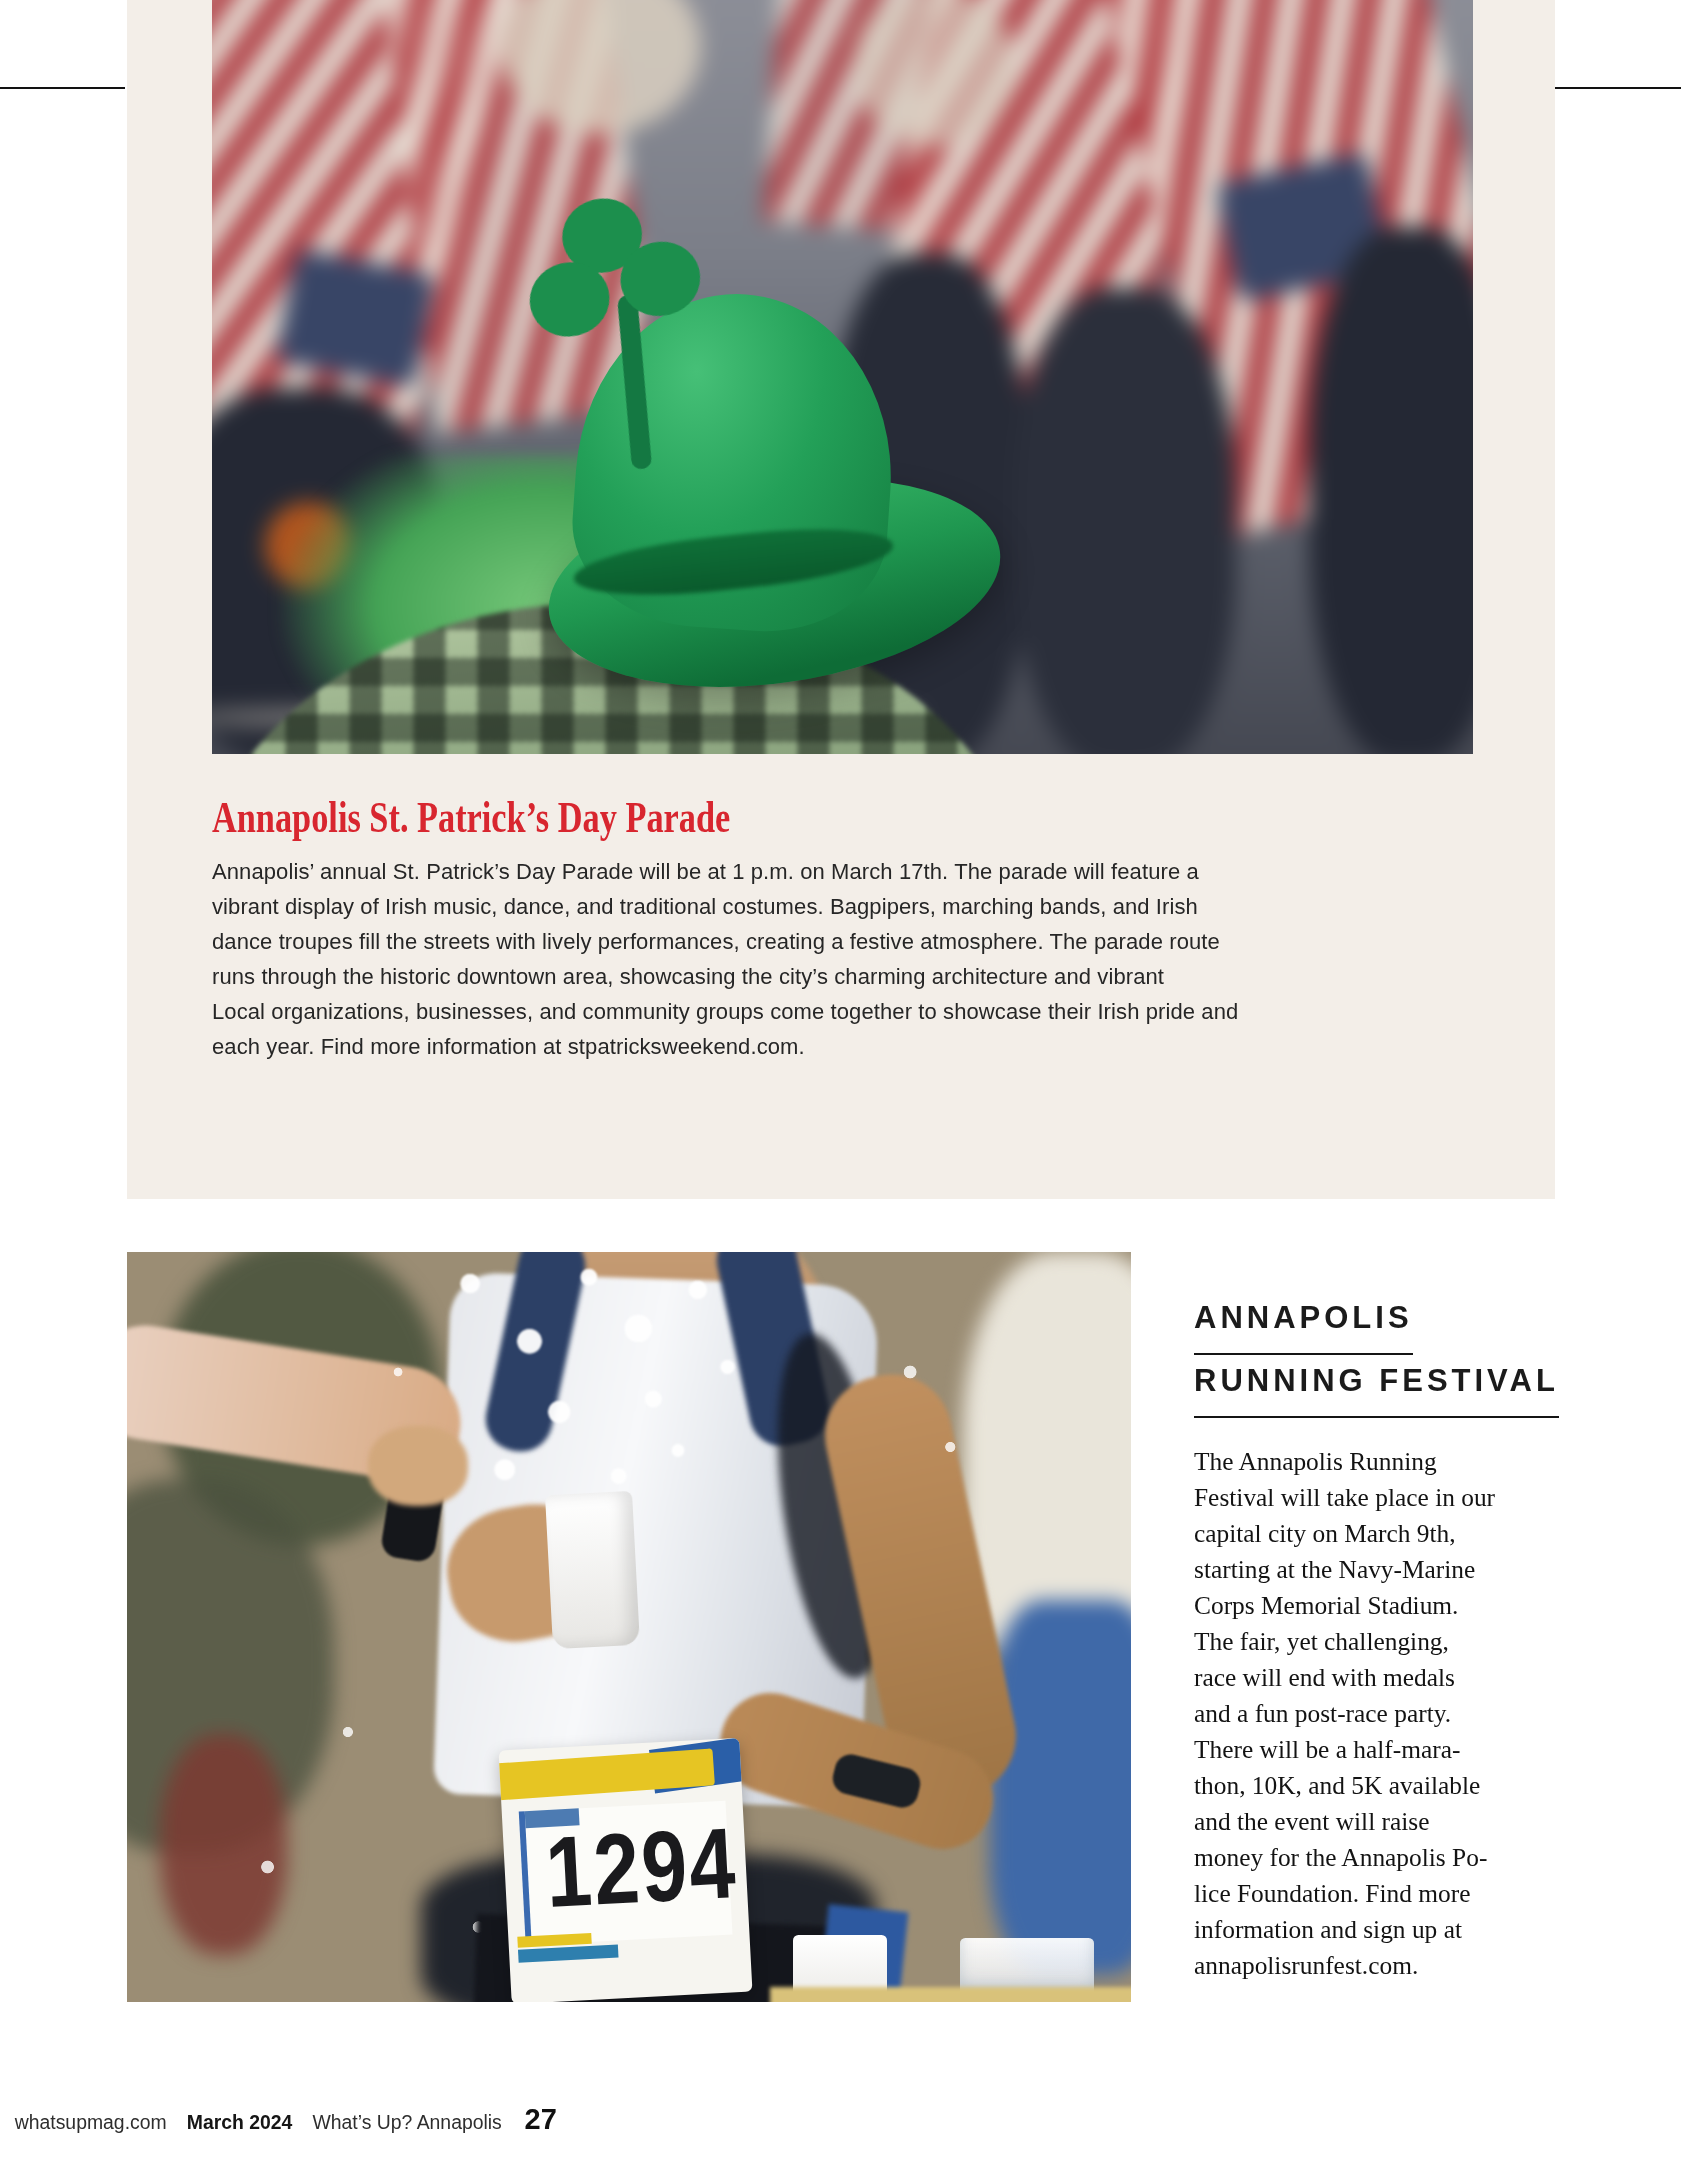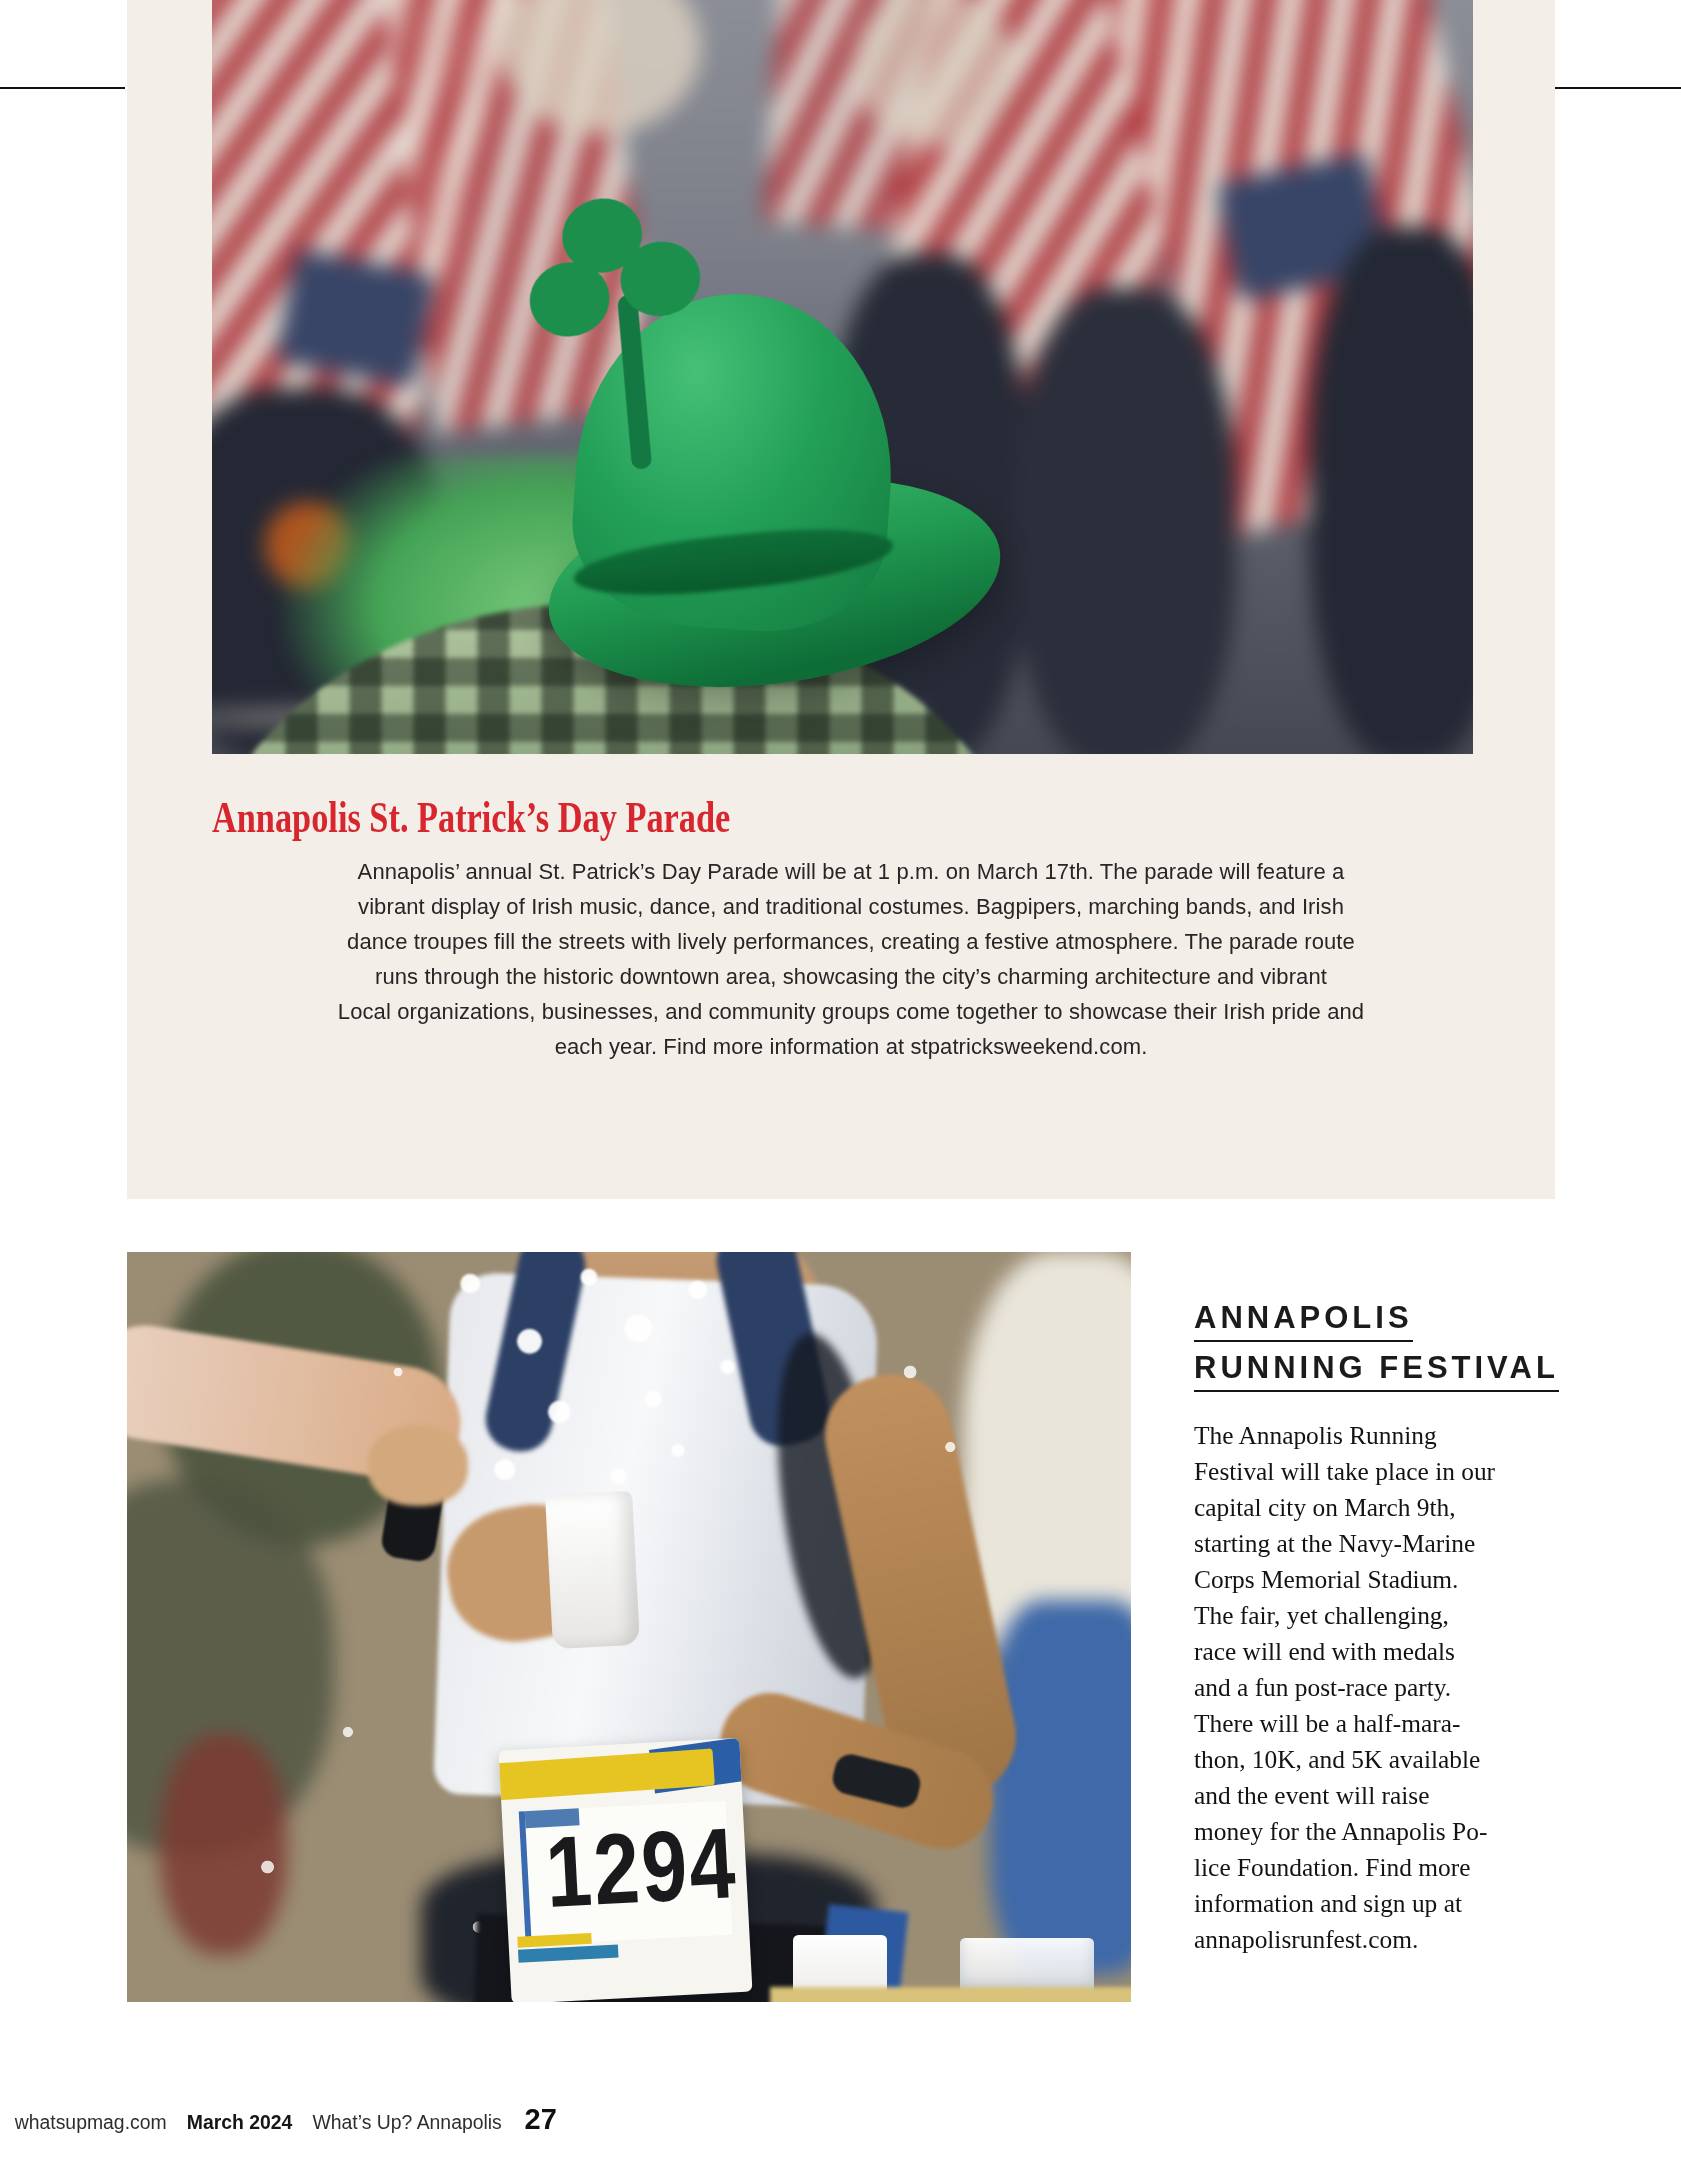--- a/index.html
+++ b/index.html
@@ -64,21 +64,21 @@
   .shamrock .l2{left:6.7px;top:54px;}
   .shamrock .l3{left:100px;top:56px;}
   .shamrock .stem{position:absolute;left:80px;top:100px;width:20px;height:174px;border-radius:9.4px;
       background:#147842;transform:rotate(9deg);}
 
   
   .parade-heading{position:absolute;left:212px;top:796px;font-family:"Liberation Serif",serif;
       font-weight:700;font-size:44px;line-height:1;color:var(--accent-red,#d8262f);
       transform:scaleX(.78);transform-origin:left top;white-space:nowrap;letter-spacing:0;}
   .parade-body{position:absolute;left:212px;top:854px;width:1278px;
-      font-size:22px;line-height:35px;color:#262626;letter-spacing:0.1px;text-align:center;}
+      font-size:22px;line-height:35px;color:#262626;letter-spacing:0.1px;}
 
   
   .photo-runner{left:127px;top:1252px;width:1004px;height:750px;background:#9b8d74;}
   .rp-blur{position:absolute;inset:-27px;filter:blur(9.4px);}
   .rp-base{position:absolute;inset:0;background:linear-gradient(95deg,#565a41 0%,#6b6349 14%,#887759 28%,#ac9273 40%,#c0a584 52%,#a5917 62%,#a69278 64%,#cec2ae 80%,#d8d1c2 100%);}
   .rp-tree1{position:absolute;left:60px;top:13.4px;width:281px;height:308px;border-radius:50%;background:#45503a;opacity:.85;}
   .rp-tree2{position:absolute;left:-54px;top:254px;width:288px;height:375px;border-radius:45%;background:#4c5340;opacity:.8;}
   .rp-red-spectator{position:absolute;left:60px;top:509px;width:127px;height:221px;border-radius:45%;background:#7d3a33;opacity:.85;}
   .rp-white-right{position:absolute;left:863px;top:27px;width:228px;height:442px;border-radius:40%;background:#e9e5da;}
   .rp-blue-right{position:absolute;left:890px;top:375px;width:174px;height:375px;border-radius:30%;background:#3f69a8;}
@@ -153,21 +153,21 @@
   .rp-cupA{position:absolute;left:666px;top:683px;width:94px;height:74px;border-radius:5.4px 5.4px 13.4px 13.4px;
       background:linear-gradient(180deg,#ffffff,#e9e8e4);filter:blur(0.7px);}
   .rp-cupB{position:absolute;left:833px;top:686px;width:134px;height:67px;border-radius:5.4px 5.4px 10.7px 10.7px;
       background:linear-gradient(180deg,rgba(255,255,255,.95),rgba(225,228,232,.85));
       box-shadow:inset 0 -20px 13.4px rgba(160,175,190,.5);filter:blur(0.7px);}
   .rp-tray{position:absolute;left:643px;top:735px;width:375px;height:20px;background:#d9c27a;filter:blur(2px);}
 
   
   .sidebar{position:absolute;left:1194px;top:1302px;width:367px;color:#141414;}
   .sb-head{display:inline-block;font-weight:700;font-size:31px;line-height:1;letter-spacing:4px;
-      color:#1b1b1b;padding-bottom:7px;border-bottom:2px solid #151515;}
+      color:#1b1b1b;padding-bottom:20px;border-bottom:2px solid #151515;}
   .sb-head-row{margin-bottom:10px;}
   .sb-body{margin-top:25px;font-family:"Liberation Serif",serif;font-size:25.4px;line-height:36px;color:#131313;}
 
   
   .footer{position:absolute;left:0;top:2103px;width:1555px;text-align:left;white-space:nowrap;
       font-size:19.4px;color:#2e2e2e;}
   .footer .seg{margin-left:14.7px;vertical-align:baseline;}
   .footer .bold{font-weight:700;color:#161616;}
   .footer .pageno{font-weight:700;font-size:29px;color:#101010;margin-left:17.4px;}
 </style>

